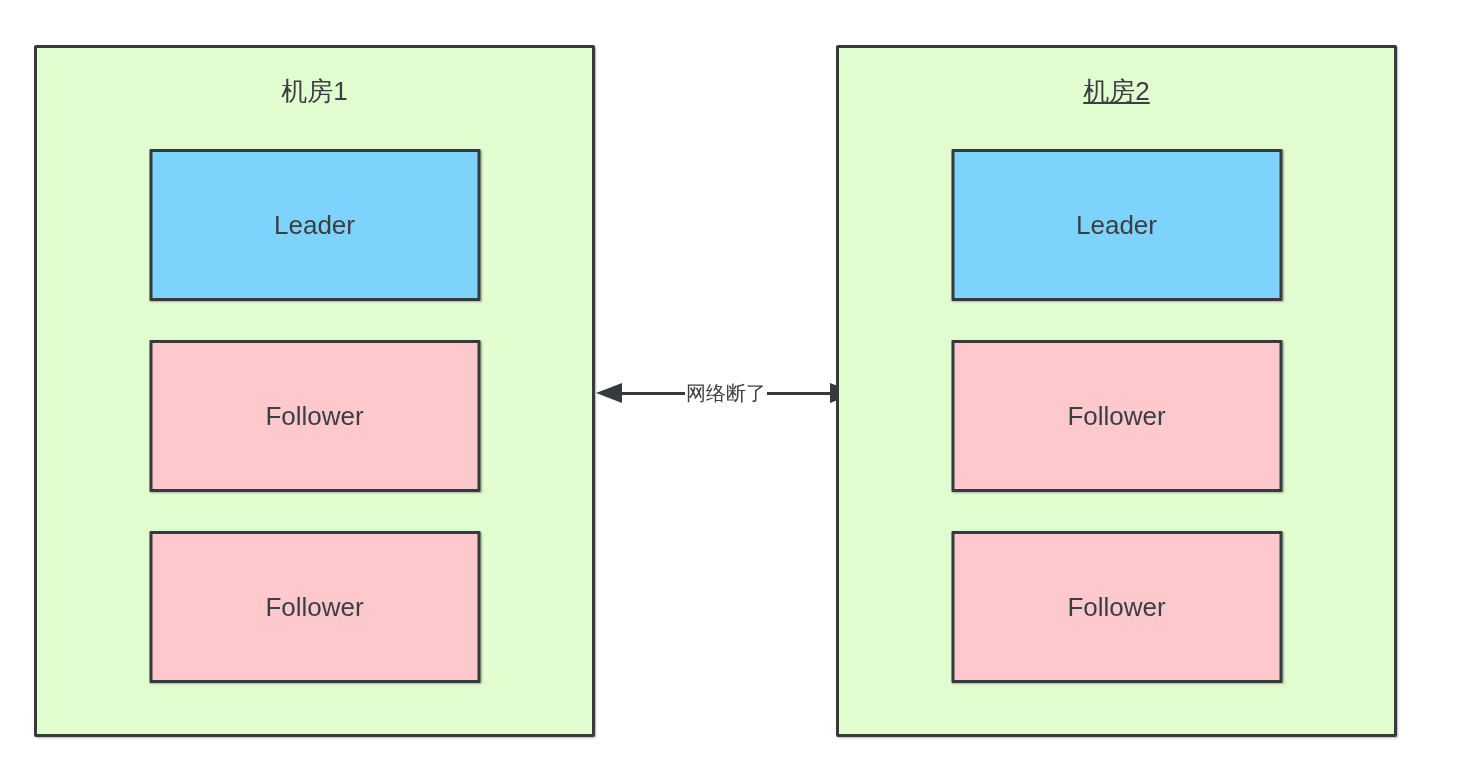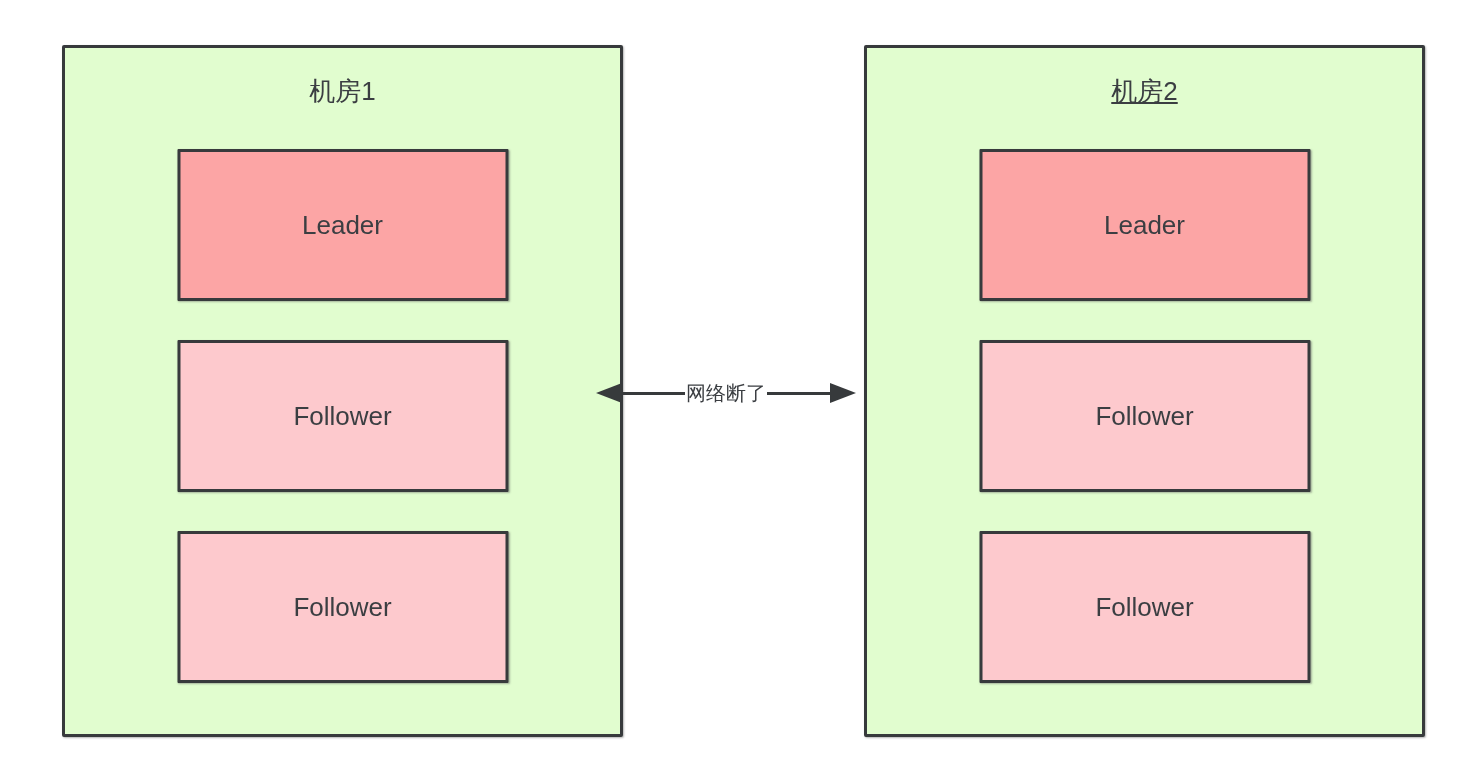--- a/index.html
+++ b/index.html
@@ -19,21 +19,20 @@
   .room {
     position: absolute;
     top: 45px;
     width: 561px;
     height: 692px;
     background: #e1fdcf;
     border: 3px solid #373a3c;
     border-radius: 2px;
     box-sizing: border-box;
     box-shadow: 1px 1px 2px rgba(90,90,90,0.45);
-    margin-left: 28px;
   }
   .room.room-1 { left: 34px; }
   .room.room-2 { left: 836px; text-decoration: underline; }
   .room-title {
     text-align: center;
     padding-top: 26px;
     font-size: 26px;
     color: #3b3e42;
   }
   .node {
@@ -45,21 +44,21 @@
     border: 3px solid #373a3c;
     border-radius: 1px;
     box-sizing: border-box;
     display: flex;
     align-items: center;
     justify-content: center;
     font-size: 26px;
     color: #3b3e42;
     box-shadow: 1px 1px 2px rgba(90,90,90,0.45);
   }
-  .node.leader   { top: 101px; background: #fca5a5; }
+  .node.leader   { top: 101px; background: #7dd3fc; }
   .node.follower-1 { top: 292px; background: #fdc9cd; }
   .node.follower-2 { top: 483px; background: #fdc9cd; }
   .link {
     position: absolute;
     left: 596px;
     top: 376px;
     width: 260px;
     height: 34px;
     display: flex;
     align-items: center;

